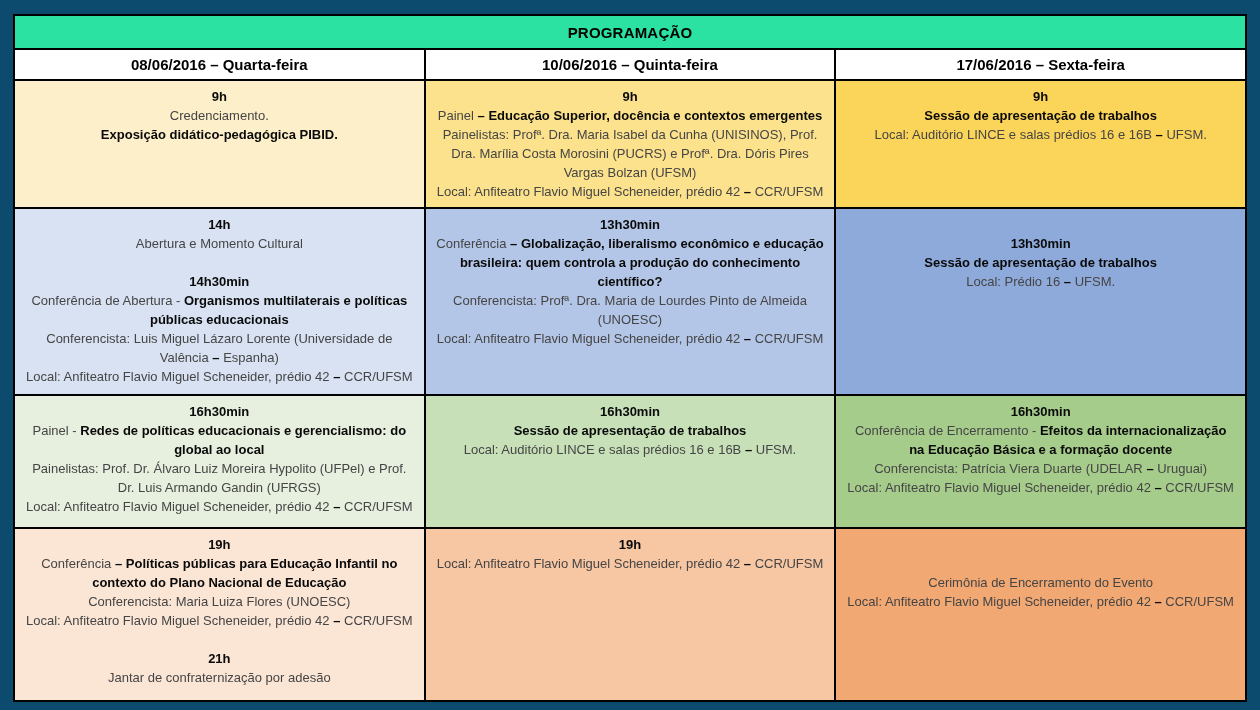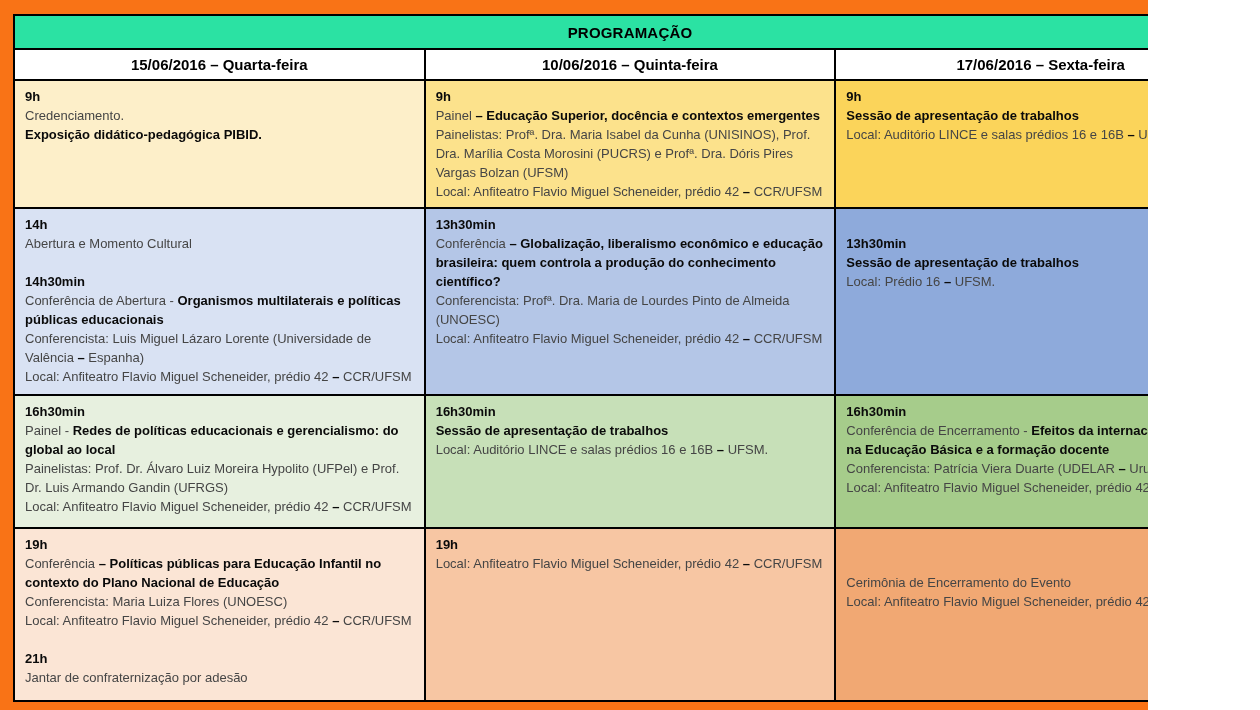--- a/index.html
+++ b/index.html
@@ -3,23 +3,23 @@
 <meta charset="utf-8">
 <style>
   html, body {
     margin: 0;
     padding: 0;
     background: #ffffff;
     font-family: "Liberation Sans", "DejaVu Sans", sans-serif;
   }
   #stage {
     position: relative;
-    width: 1148px;
+    width: 1260px;
     height: 710px;
-    background: #f97316;
+    background: #0c4a6e;
     overflow: hidden;
   }
   #schedule-table {
     position: absolute;
     left: 13px;
     top: 14px;
     width: 1234px;
     height: 688px;
     box-sizing: border-box;
     border: 2px solid #000000;
@@ -50,32 +50,33 @@
   }
   .cell {
     padding: 6px 10px 4px 10px;
     overflow: hidden;
     box-sizing: border-box;
   }
   .line {
     font-size: 13px;
     line-height: 19px;
     color: #454545;
+    text-align: center;
   }
   .line .b { font-weight: bold; color: #0a0a0a; }
   .line .r { font-weight: normal; color: #454545; }
 </style>
 </head>
 <body>
 
 <div id="stage">
   <div id="schedule-table" style="background: rgb(0, 0, 0);">
     <div class="title-bar" style="background: rgb(43, 226, 163);">PROGRAMAÇÃO</div>
 
-  <div class="hcell" style="background: rgb(255, 255, 255);">15/06/2016 – Quarta-feira</div>
+  <div class="hcell" style="background: rgb(255, 255, 255);">08/06/2016 – Quarta-feira</div>
       <div class="hcell" style="background: rgb(255, 255, 255);">10/06/2016 – Quinta-feira</div>
       <div class="hcell" style="background: rgb(255, 255, 255);">17/06/2016 – Sexta-feira</div>
       <div class="cell" style="background: rgb(253, 239, 201);">
         <div class="line"><span class="b">9h</span></div>
         <div class="line"><span class="r">Credenciamento.</span></div>
         <div class="line"><span class="b">Exposição didático-pedagógica PIBID.</span></div>
       </div>
       <div class="cell" style="background: rgb(252, 226, 140);">
         <div class="line"><span class="b">9h</span></div>
         <div class="line"><span class="r">Painel </span><span class="b">– Educação Superior, docência e contextos emergentes</span></div>

